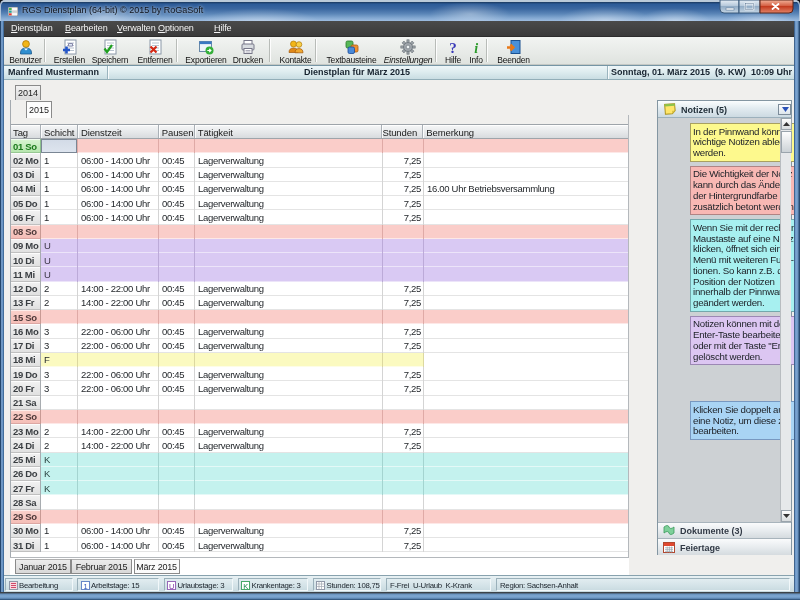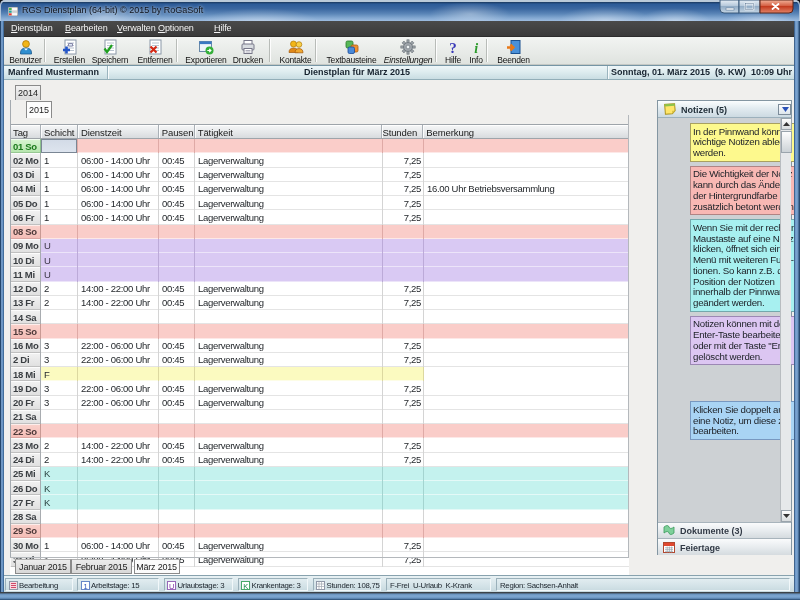--- a/index.html
+++ b/index.html
@@ -308,49 +308,40 @@
     </div>
 <div class="row wd">
       <div class="c c1">13 Fr</div>
       <div class="c c2">2</div>
       <div class="c c3">14:00 - 22:00 Uhr</div>
       <div class="c c4">00:45</div>
       <div class="c c5">Lagerverwaltung</div>
       <div class="c c6">7,25</div>
       <div class="c c7"></div>
     </div>
-<div class="row sa">
-      <div class="c c1">14 Sa</div>
-      <div class="c c2"></div>
-      <div class="c c3"></div>
-      <div class="c c4"></div>
-      <div class="c c5"></div>
-      <div class="c c6"></div>
-      <div class="c c7"></div>
-    </div>
 <div class="row so">
       <div class="c c1">15 So</div>
       <div class="c c2"></div>
       <div class="c c3"></div>
       <div class="c c4"></div>
       <div class="c c5"></div>
       <div class="c c6"></div>
       <div class="c c7"></div>
     </div>
 <div class="row wd">
       <div class="c c1">16 Mo</div>
       <div class="c c2">3</div>
       <div class="c c3">22:00 - 06:00 Uhr</div>
       <div class="c c4">00:45</div>
       <div class="c c5">Lagerverwaltung</div>
       <div class="c c6">7,25</div>
       <div class="c c7"></div>
     </div>
 <div class="row wd">
-      <div class="c c1">2 Di</div>
+      <div class="c c1">17 Di</div>
       <div class="c c2">3</div>
       <div class="c c3">22:00 - 06:00 Uhr</div>
       <div class="c c4">00:45</div>
       <div class="c c5">Lagerverwaltung</div>
       <div class="c c6">7,25</div>
       <div class="c c7"></div>
     </div>
 <div class="row f">
       <div class="c c1">18 Mi</div>
       <div class="c c2">F</div>

